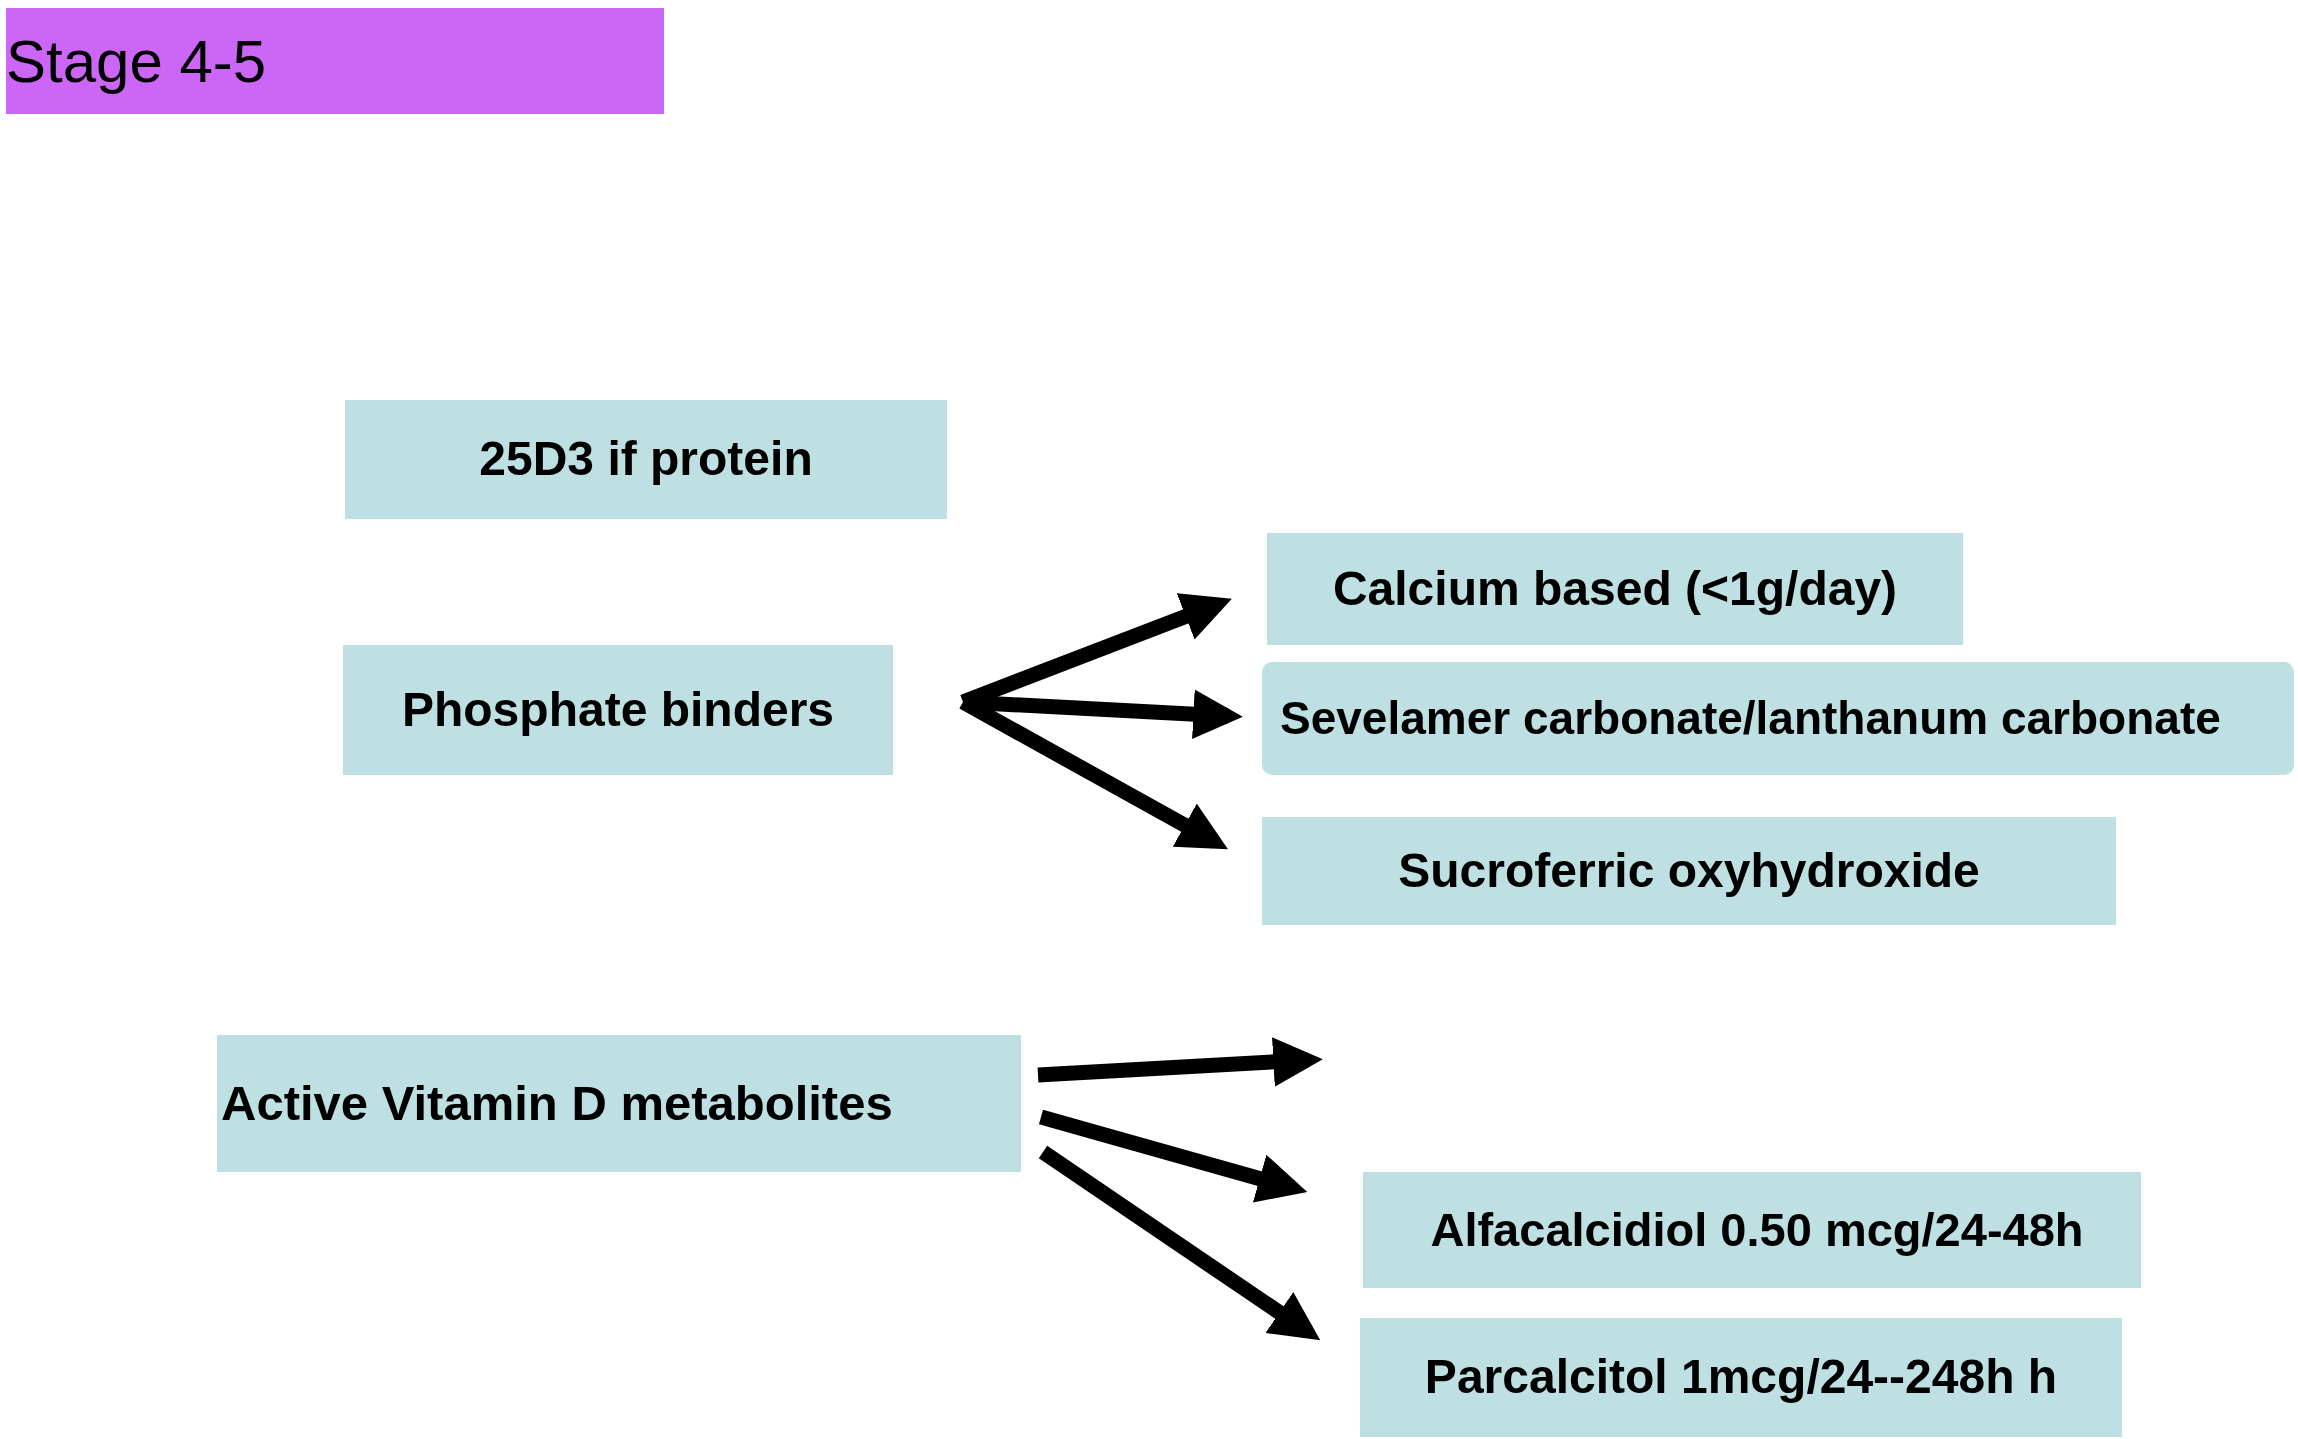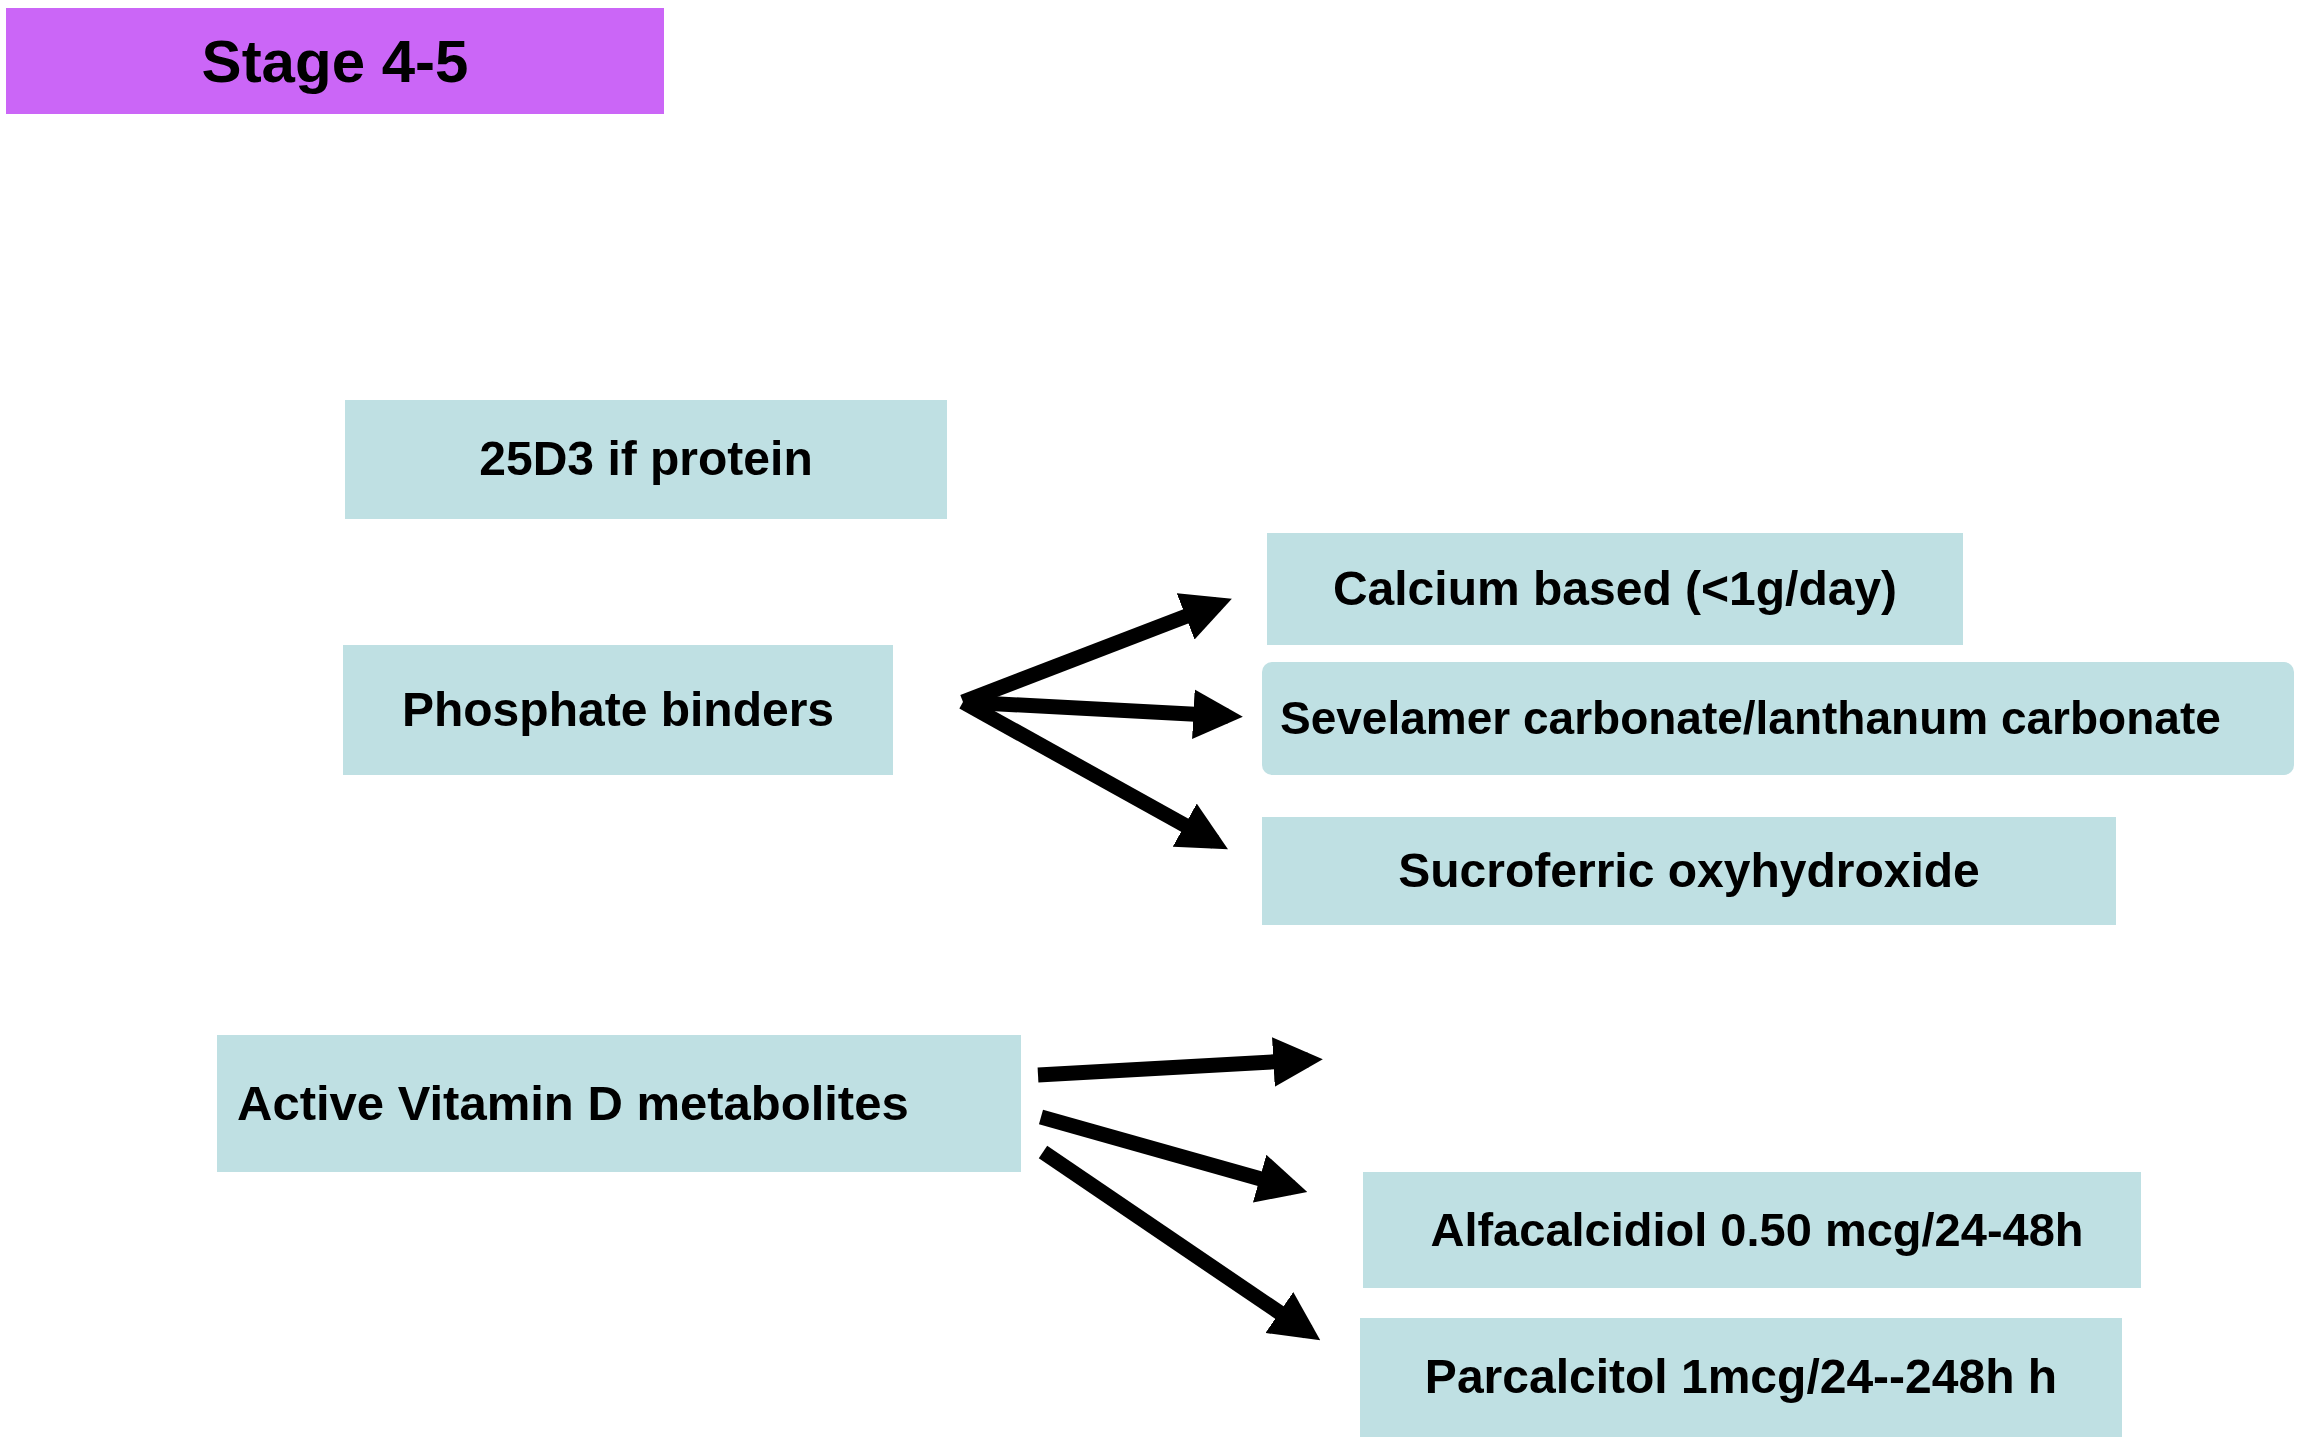--- a/index.html
+++ b/index.html
@@ -29,32 +29,32 @@
   .node.center { justify-content: center; }
   .node.left   { justify-content: flex-start; }
   .blue { background: #bfe0e3; }
   .title-box {
     position: absolute;
     left: 6px; top: 8px;
     width: 658px; height: 106px;
     background: #cb66f7;
     display: flex;
     align-items: center;
-    justify-content: center;
-    font-weight: bold;
+    justify-content: flex-start;
+    font-weight: normal;
     font-size: 60px;
     color: #000000;
   }
   #low-protein   { left: 342px;  top: 227px;  width: 1830px; height: 116px; padding-left: 24px; }
   #d3box         { left: 345px;  top: 400px;  width: 602px;  height: 119px; }
   #phosphate     { left: 343px;  top: 645px;  width: 550px;  height: 130px; }
   #calcium       { left: 1267px; top: 533px;  width: 696px;  height: 112px; }
   #sevelamer     { left: 1262px; top: 662px;  width: 1032px; height: 113px; padding-left: 18px; font-size: 46px; border-radius: 10px; }
   #sucroferric   { left: 1262px; top: 817px;  width: 854px;  height: 108px; }
-  #vitd          { left: 217px;  top: 1035px; width: 804px;  height: 137px; padding-left: 20px; font-size: 49px; }
+  #vitd          { left: 217px;  top: 1035px; width: 804px;  height: 137px; padding-left: 4px; font-size: 49px; }
   #calcitriol    { left: 1363px; top: 1012px; width: 790px;  height: 118px; }
   #alfacalcidiol { left: 1363px; top: 1172px; width: 778px;  height: 116px; padding-left: 10px; font-size: 47px; justify-content: center; }
   #parcalcitol   { left: 1360px; top: 1318px; width: 762px;  height: 119px; }
   svg.arrows {
     position: absolute;
     left: 0; top: 0;
     width: 2298px;
     height: 1439px;
     pointer-events: none;
   }

